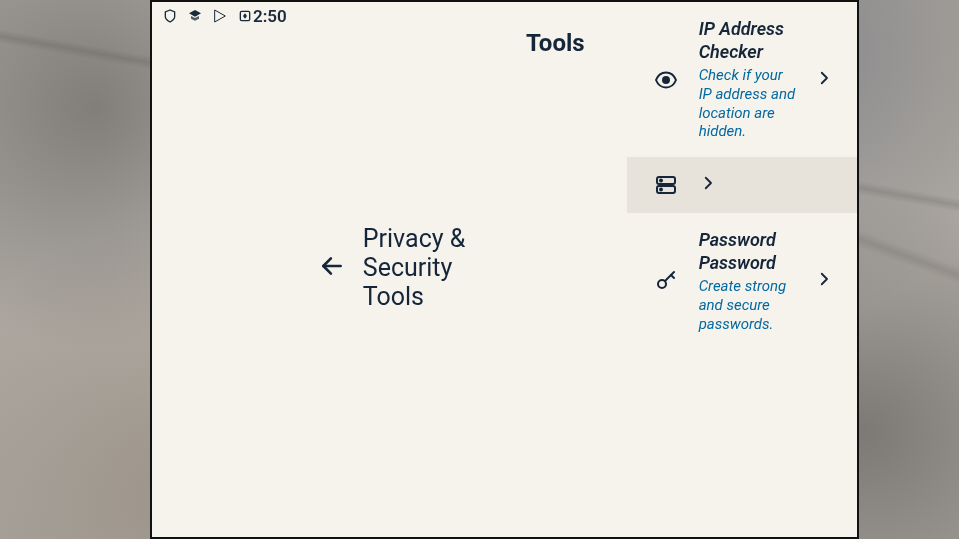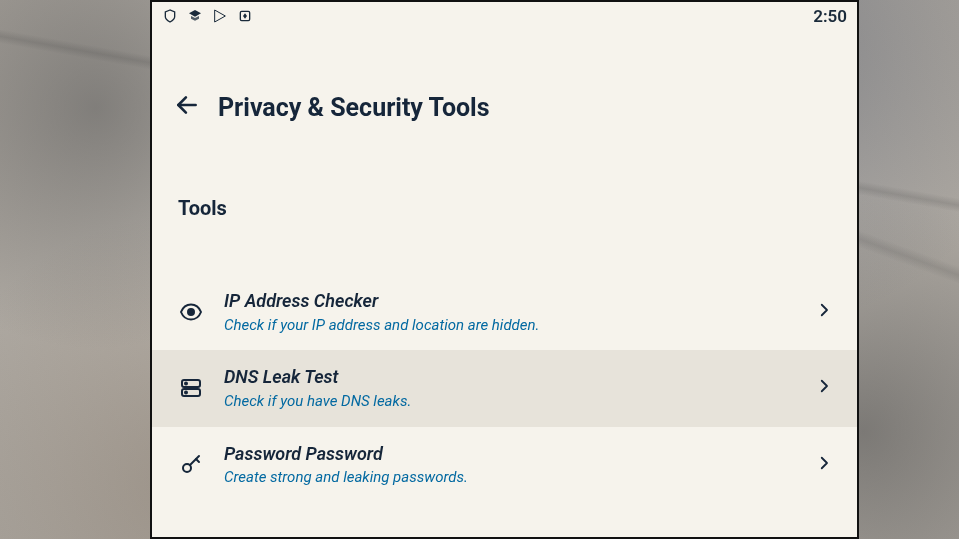--- a/index.html
+++ b/index.html
@@ -31,22 +31,21 @@
 
   .device {
     position: absolute;
     left: 150px;
     top: 0;
     width: 709px;
     height: 539px;
     background: #f6f3ec;
     border: 2px solid #111;
     display: flex;
-    flex-direction: column;
-    gap: 44px;
+    flex-direction: row;
   }
 
   .statusbar {
     height: 28px;
     display: flex;
     align-items: center;
     justify-content: space-between;
     padding: 0 10px;
     color: #1a2a3a;
   }
@@ -56,29 +55,30 @@
 
   .header {
     display:flex;
     align-items:center;
     gap:18px;
     padding: 18px 22px 22px 22px;
   }
   .header svg { width:26px; height:26px; }
   .header-title {
     font-size:25px;
-    font-weight:700;
+    font-weight:400;
     color:#16263a;
   }
 
   .section-title {
-    font-size:20px;
+    font-size:24px;
     font-weight:700;
     color:#16263a;
     padding: 8px 42px 10px 26px;
+    margin-top: 19px;
   }
 
   .list { display:flex; flex-direction:column; }
   .item {
     display:flex;
     align-items:center;
     gap:18px;
     padding: 16px 24px 16px 24px;
     cursor:pointer;
   }
@@ -158,43 +158,39 @@
 
     <div class="item highlight">
       <div class="item-icon">
         <svg viewBox="0 0 24 24" fill="none" stroke="#16263a" stroke-width="2" stroke-linecap="round" stroke-linejoin="round">
           <rect x="3" y="4" width="18" height="7" rx="2"></rect>
           <rect x="3" y="13" width="18" height="7" rx="2"></rect>
           <circle cx="7" cy="7.5" r="1" fill="#16263a"></circle>
           <circle cx="7" cy="16.5" r="1" fill="#16263a"></circle>
         </svg>
       </div>
-      <div class="item-body">
-        <div class="item-title">DNS Leak Test</div>
-        <div class="item-desc">Check if you have DNS leaks.</div>
-      </div>
       <div class="item-chevron">
         <svg viewBox="0 0 24 24" fill="none" stroke="#16263a" stroke-width="2.4" stroke-linecap="round" stroke-linejoin="round">
             <polyline points="9 5 16 12 9 19"></polyline>
           </svg>
       </div>
     </div>
 
 
     <div class="item">
       <div class="item-icon">
         <svg viewBox="0 0 24 24" fill="none" stroke="#16263a" stroke-width="2" stroke-linecap="round" stroke-linejoin="round">
           <circle cx="8" cy="15" r="4"></circle>
           <line x1="11" y1="12" x2="20" y2="3"></line>
           <line x1="17" y1="6" x2="20" y2="9"></line>
         </svg>
       </div>
       <div class="item-body">
         <div class="item-title">Password Password</div>
-        <div class="item-desc">Create strong and leaking passwords.</div>
+        <div class="item-desc">Create strong and secure passwords.</div>
       </div>
       <div class="item-chevron">
         <svg viewBox="0 0 24 24" fill="none" stroke="#16263a" stroke-width="2.4" stroke-linecap="round" stroke-linejoin="round">
             <polyline points="9 5 16 12 9 19"></polyline>
           </svg>
       </div>
     </div>
 
   </div>
 

